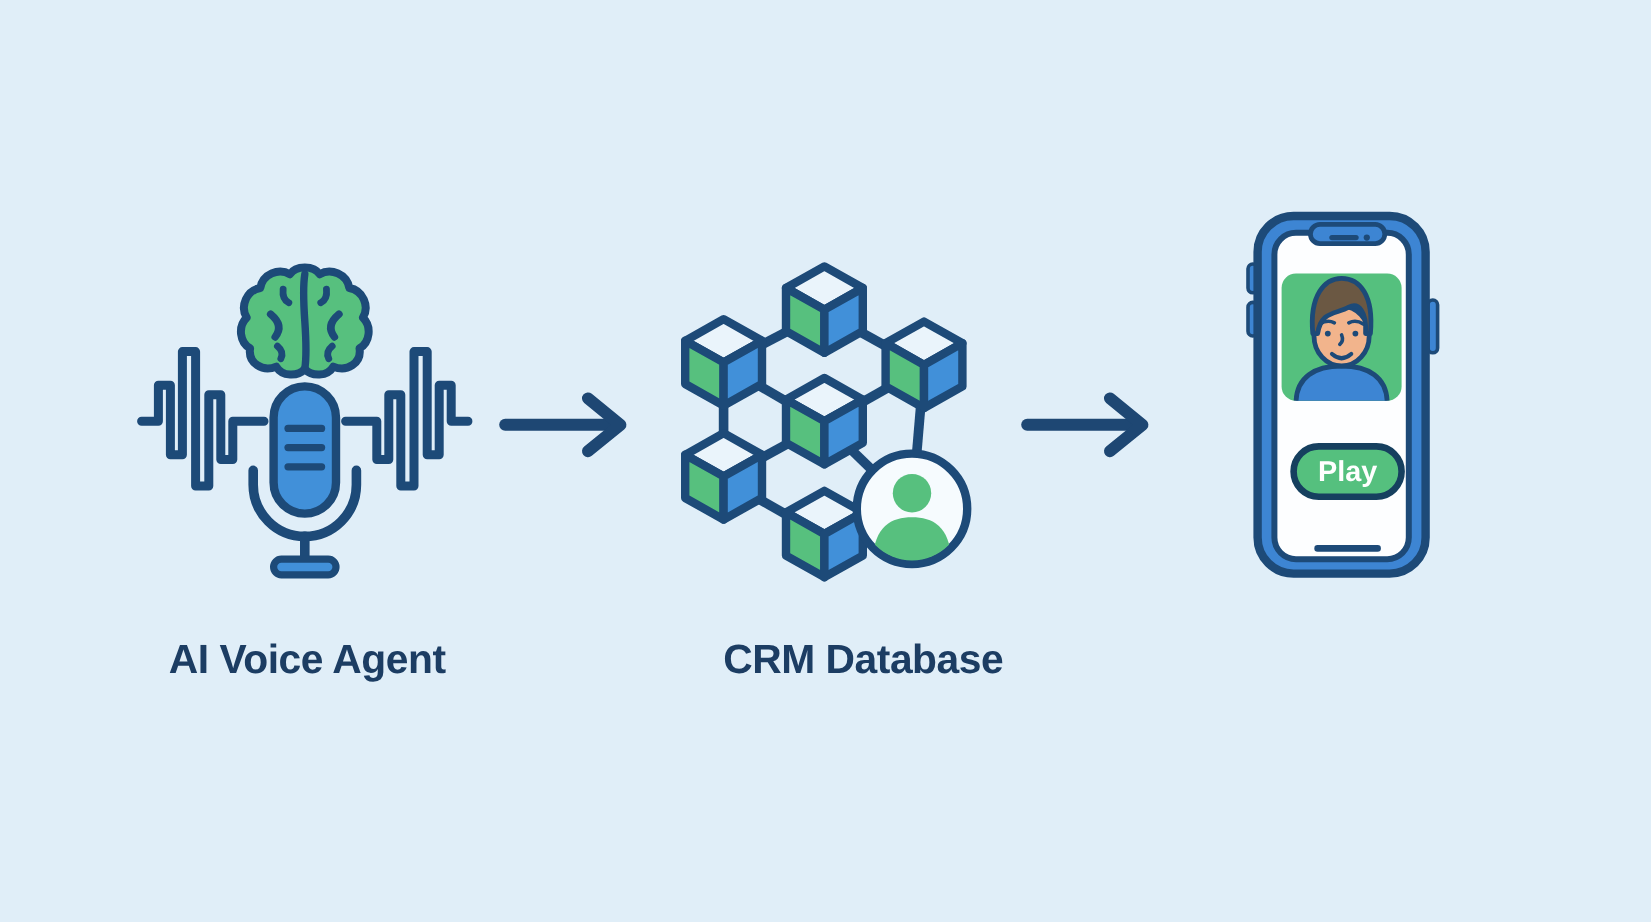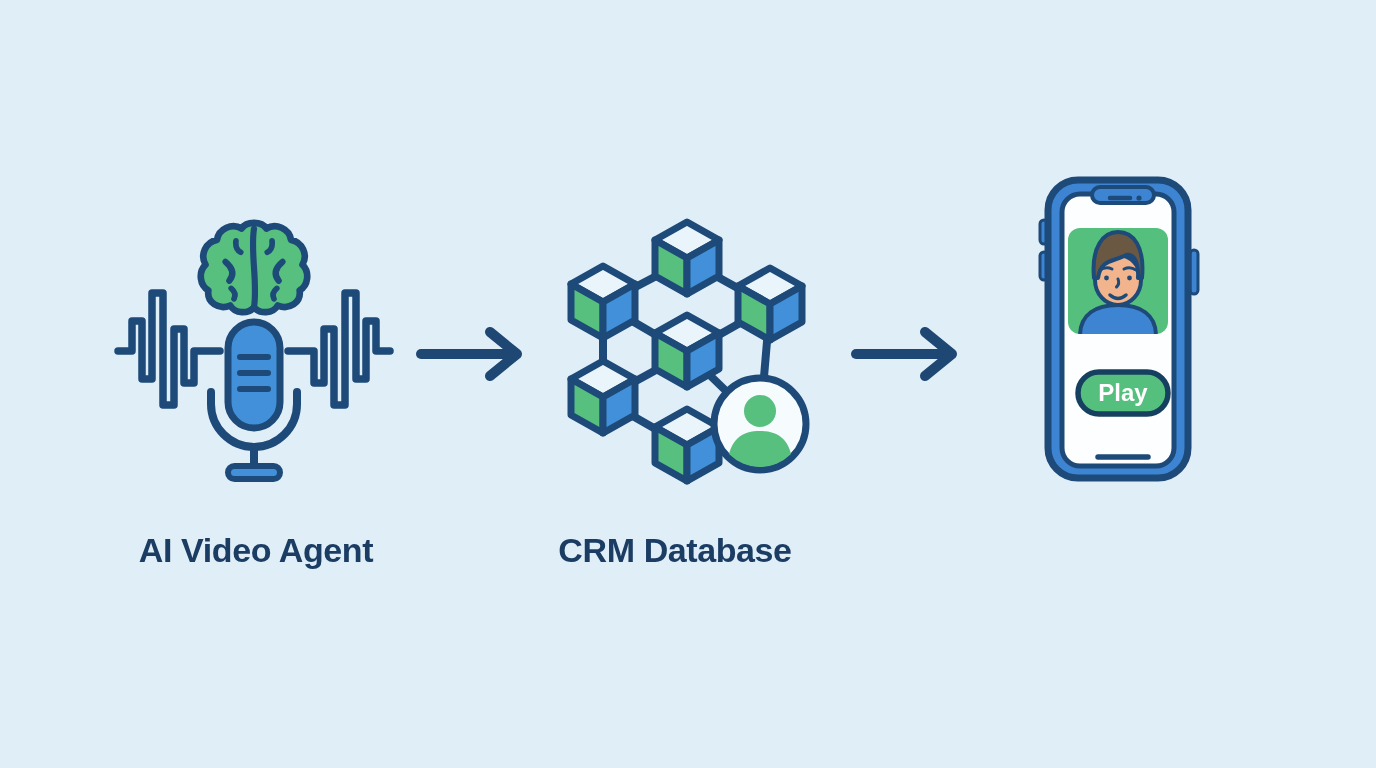--- a/index.html
+++ b/index.html
@@ -54,21 +54,21 @@
         <rect x="114" y="106" width="52" height="106" rx="26" fill="#4190d9" stroke="#1d4a78" stroke-width="7"></rect>
         <g stroke="#1d4a78" stroke-width="6" stroke-linecap="round">
           <path d="M126,141 h28"></path>
           <path d="M126,157 h28"></path>
           <path d="M126,173 h28"></path>
         </g>
       </g>
     </svg>
   </div>
   <div class="step-label" style="left:106px;top:529px;width:300px;">
-    <div>AI Video Agent</div>
+    <div>AI Voice Agent</div>
   </div>
 
   <div class="arrow-box" style="left:414px;top:318px;width:122px;height:70px;">
     <svg width="122" height="70" viewBox="0 0 122 70" fill="none" stroke="#1e4773" stroke-width="10" stroke-linecap="round" stroke-linejoin="round">
       <path d="M7,36 H96"></path>
       <path d="M76,14 L103,36 L76,58"></path>
     </svg>
   </div>
 
   <div class="icon-box" style="left:562px;top:210px;width:250px;height:282px;">
@@ -106,21 +106,21 @@
 
       <g>
         <circle cx="198" cy="214" r="46" fill="#f6fbfe" stroke="#1d4a78" stroke-width="7"></circle>
         <g clip-path="url(#avatarClip)">
           <circle cx="198" cy="201" r="16" fill="#57c07e"></circle>
           <path d="M165,262 C165,229 180,221 198,221 C216,221 231,229 231,262 Z" fill="#57c07e"></path>
         </g>
       </g>
     </svg>
   </div>
-  <div class="step-label" style="left:525px;top:529px;width:300px;">
+  <div class="step-label" style="left:536px;top:529px;width:300px;text-align:right;">
     <div>CRM Database</div>
   </div>
 
   <div class="arrow-box" style="left:849px;top:318px;width:122px;height:70px;">
     <svg width="122" height="70" viewBox="0 0 122 70" fill="none" stroke="#1e4773" stroke-width="10" stroke-linecap="round" stroke-linejoin="round">
       <path d="M7,36 H96"></path>
       <path d="M76,14 L103,36 L76,58"></path>
     </svg>
   </div>
 

